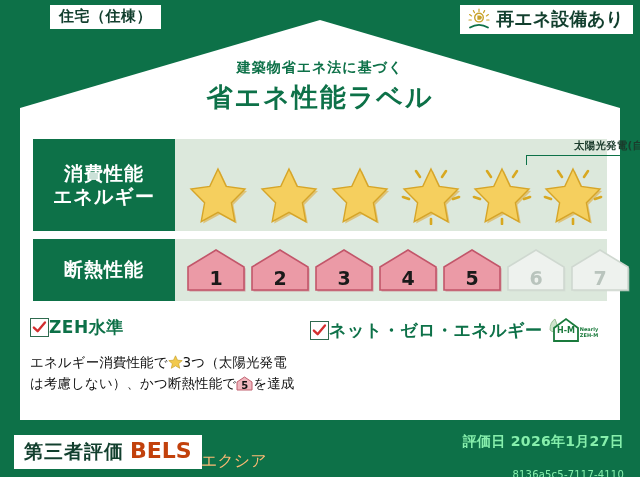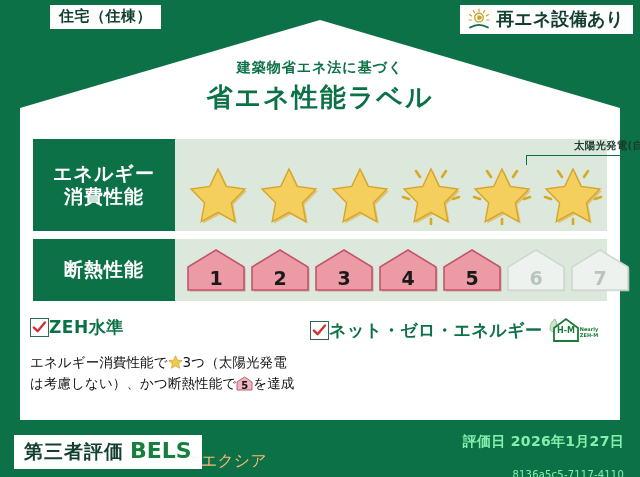--- a/index.html
+++ b/index.html
@@ -121,21 +121,21 @@
   }
   .zehm-logo{width:56px;height:28px;flex:none;}
 
   
   .footer{position:absolute;left:0;bottom:0;width:640px;height:52px;z-index:7;}
   .bels-box{
     position:absolute;left:14px;top:10px;background:#ffffff;
     padding:3px 10px 4px 10px;display:flex;align-items:baseline;gap:6px;
   }
   .bels-jp{font-size:19px;font-weight:bold;color:#123f2e;letter-spacing:1px;}
-  .bels-en{font-size:22px;font-weight:bold;color:#15803d;letter-spacing:0px;}
+  .bels-en{font-size:22px;font-weight:bold;color:#c2410c;letter-spacing:0px;}
   .bels-side{
     position:absolute;left:201px;top:26px;color:#fdba74;font-size:16px;font-weight:normal;
   }
   .foot-right{position:absolute;right:16px;top:8px;text-align:right;color:#86efac;}
   .foot-date{font-size:14px;font-weight:bold;letter-spacing:0.3px;}
   .foot-id{font-size:10px;margin-top:18px;letter-spacing:0.2px;}
 </style>
 </head>
 <body>
 
@@ -165,22 +165,22 @@
       </svg>
     </span>
     <span>再エネ設備あり</span>
   </div>
 
   <div class="title-sub">建築物省エネ法に基づく</div>
   <div class="title-main">省エネ性能ラベル</div>
 
   <div class="row row-energy">
     <div class="row-label">
+      <span>消費性能</span>
       <span>エネルギー</span>
-      <span>消費性能</span>
     </div>
     <div class="row-body">
       <div class="solar-caption">太陽光発電(自家消費)分</div>
       <div class="solar-bracket"></div>
       <div class="stars" id="stars-container">
           <div class="star-cell">
             <svg viewBox="0 0 70 62">
       <polygon points="35,6 43.2,23.4 62,26 48.4,39.8 51.8,58.6 35,49.4 18.2,58.6 21.6,39.8 8,26 26.8,23.4" fill="#e0a62a" transform="translate(2,2)" opacity="0.55"></polygon>
       <polygon points="35,6 43.2,23.4 62,26 48.4,39.8 51.8,58.6 35,49.4 18.2,58.6 21.6,39.8 8,26 26.8,23.4" fill="#f5cf5e" stroke="#d6a528" stroke-width="1.4"></polygon>
 

